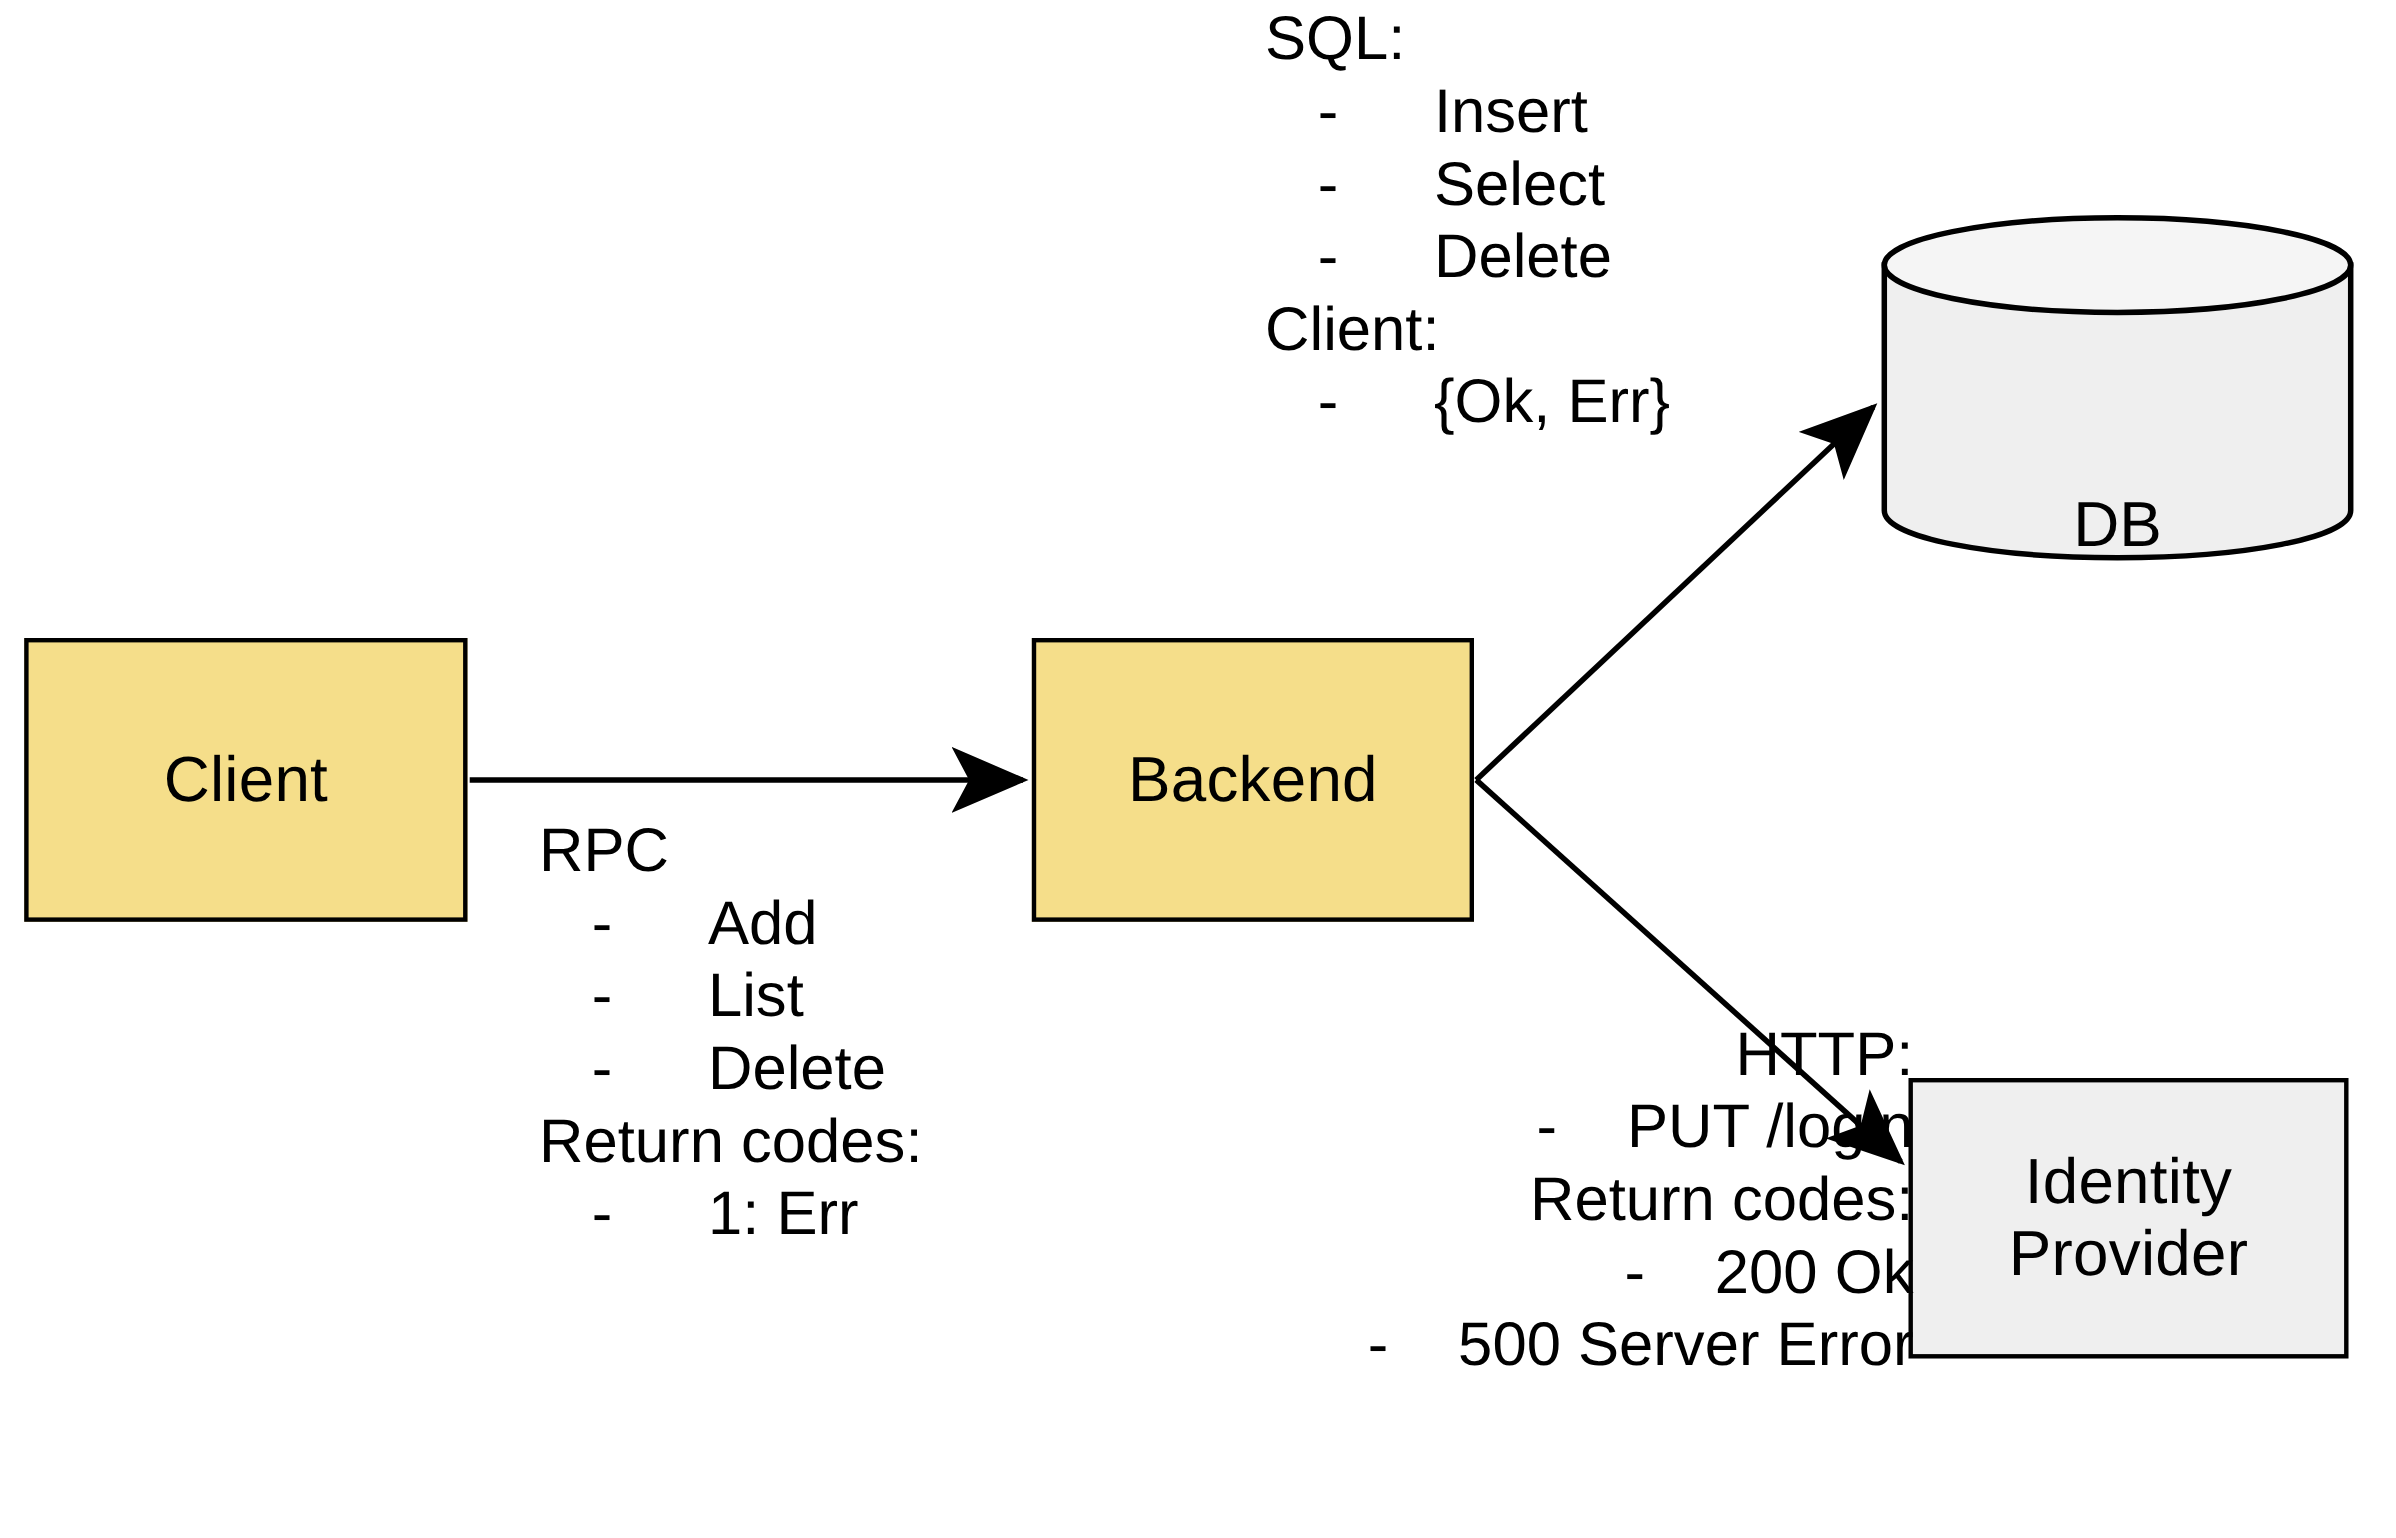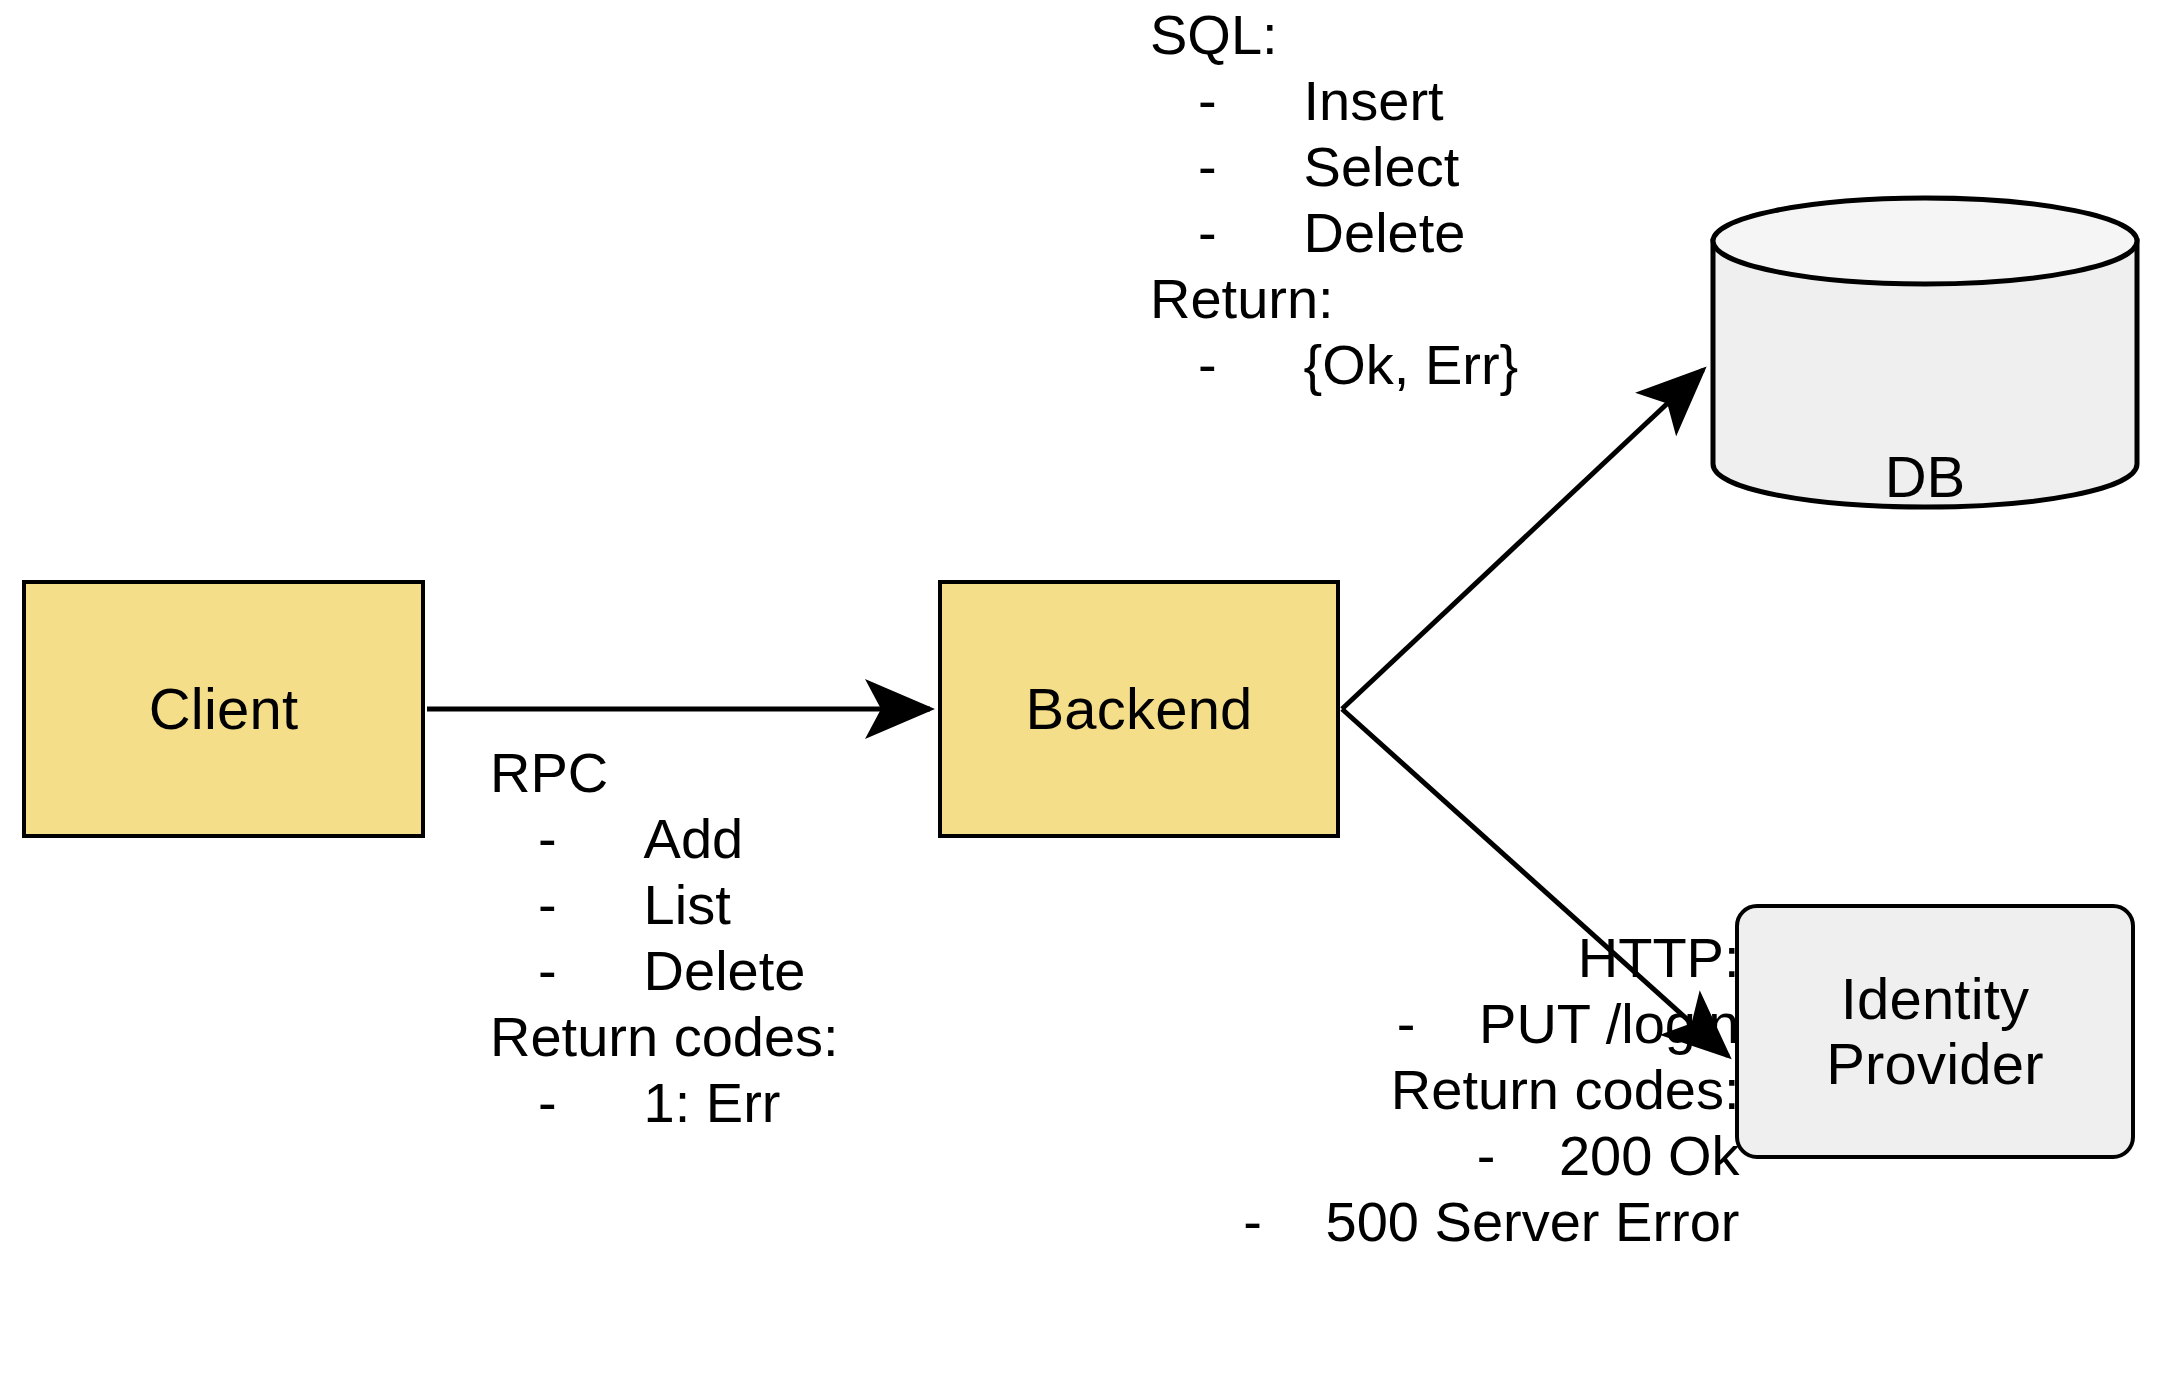--- a/index.html
+++ b/index.html
@@ -36,21 +36,21 @@
     border: 4px solid #000000;
     font-size: 58px;
     line-height: 1.12;
     letter-spacing: 0.2px;
   }
   .node-yellow { background: #F5DE8A; }
   .node-gray   { background: #EFEFEF; }
 
   #node-client   { left: 22px;   top: 580px; width: 403px; height: 258px; }
   #node-backend  { left: 938px;  top: 580px; width: 402px; height: 258px; }
-  #node-identity { left: 1735px; top: 904px; width: 400px; height: 255px; border-radius: 22px; }
+  #node-identity { left: 1735px; top: 980px; width: 400px; height: 255px; }
 
   
   #node-db {
     position: absolute;
     left: 1710px;
     top: 195px;
     width: 430px;
     height: 315px;
   }
   #node-db svg { position: absolute; left: 0; top: 0; }
@@ -154,21 +154,21 @@
       <span class="txt">Insert</span>
     </span>
     <span class="row">
       <span class="dash">-</span>
       <span class="txt">Select</span>
     </span>
     <span class="row">
       <span class="dash">-</span>
       <span class="txt">Delete</span>
     </span>
-    <span class="head">Return:</span>
+    <span class="head">Client:</span>
     <span class="row">
       <span class="dash">-</span>
       <span class="txt">{Ok, Err}</span>
     </span>
   </div>
 
   <div class="annot" id="annot-rpc">
     <span class="head">RPC</span>
     <span class="row">
       <span class="dash">-</span>

